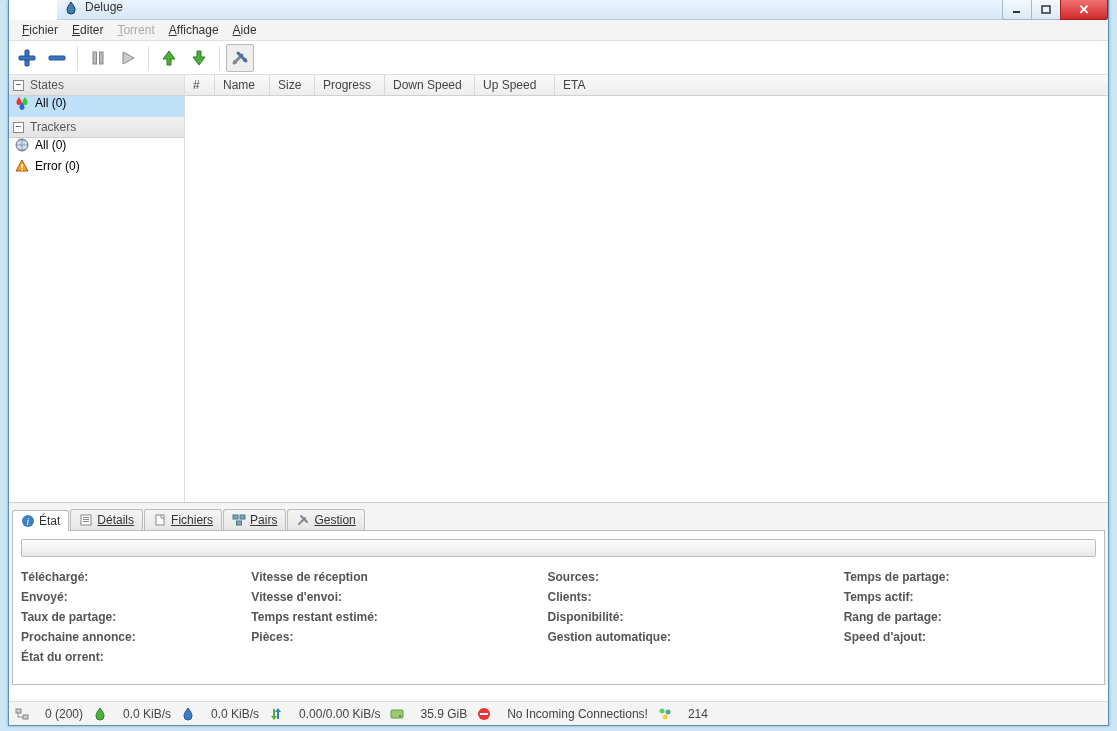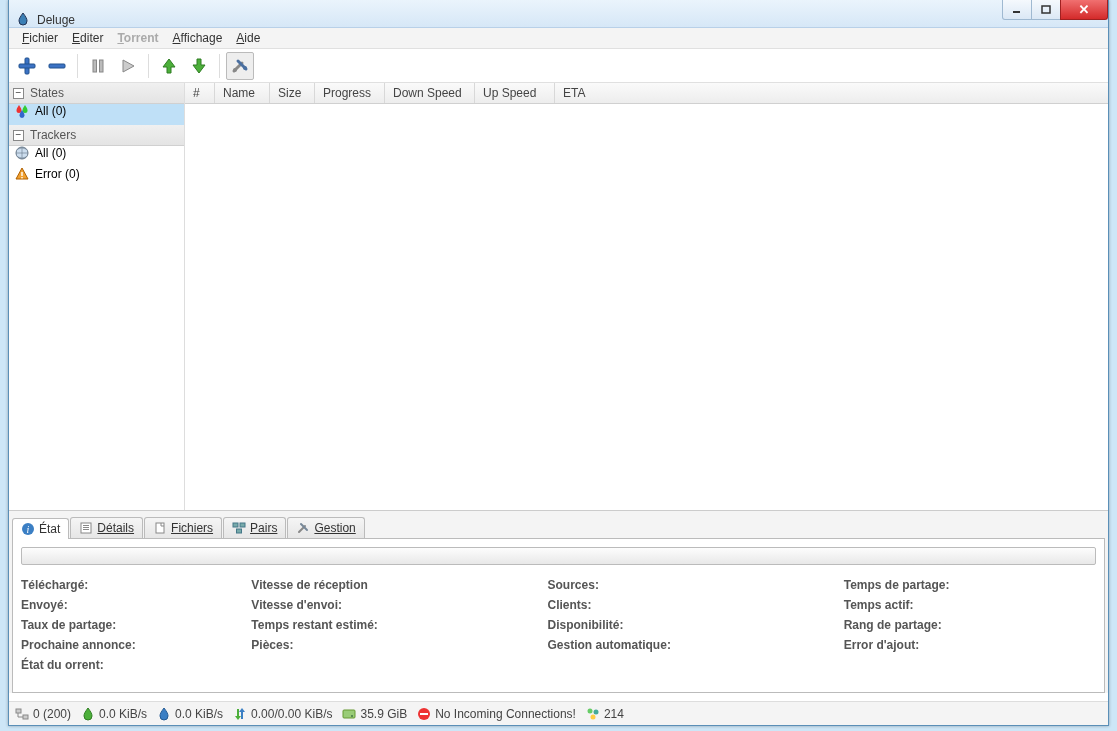--- a/index.html
+++ b/index.html
@@ -16,26 +16,27 @@
     position: absolute;
     left: 8px; top: 0;
     width: 1101px; height: 726px;
     background: #fff;
     border: 1px solid #5a8fb7;
     border-top: none;
     box-shadow: 0 0 3px rgba(0,0,0,0.3);
   }
   
   .titlebar {
-    height: 28px;
+    height: 20px;
     background: linear-gradient(#eaf4fc, #d6e7f7);
     border-bottom: 1px solid #b8d0e8;
-    display: flex; align-items: flex-end;
+    display: flex; align-items: flex-start;
     padding-left: 6px;
     position: relative;
+    margin-left: 48px;
   }
   .titlebar .app-icon {
     width: 16px; height: 16px; margin-right: 6px;
     display:flex;align-items:center;justify-content:center;
   }
   .titlebar .title { color: #333; }
   .win-controls {
     position: absolute; right: 0; top: 0;
     display: flex;
   }
@@ -62,21 +63,21 @@
     height: 21px;
     background: #f4f4f4;
     border-bottom: 1px solid #e0e0e0;
     display:flex; align-items:center;
     padding-left:6px;
   }
   .menu-item {
     padding: 2px 7px;
     color:#333;
   }
-  .menu-item.disabled{color:#aaa;font-weight:bold;}
+  .menu-item.disabled{color:#aaa;}
   .menu-item .ul{text-decoration:underline;}
   
   .toolbar {
     height: 34px;
     display:flex; align-items:center;
     padding:0 4px;
     gap:2px;
     border-bottom:1px solid #e0e0e0;
   }
   .tb-btn {
@@ -166,21 +167,21 @@
   
   .statusbar{
     position:absolute;left:0;right:0;bottom:0;
     height:24px;
     border-top:1px solid #ddd;
     background:#f4f4f4;
     display:flex;align-items:center;
     padding:0 6px; gap:10px;
     color:#444;
   }
-  .st-item{display:flex;align-items:center;gap:4px;}
+  .st-item{display:flex;align-items:center;gap:16px;}
   .st-icon{width:14px;height:14px;display:flex;align-items:center;justify-content:center;}
 </style>
 </head>
 <body>
 
 <div class="window">
 
   <div class="titlebar">
     <span class="app-icon">
       <svg width="14" height="14" viewBox="0 0 14 14">
@@ -383,21 +384,21 @@
         <div class="detail-col" style="flex:1.35">
           <div class="detail-row">Sources:</div>
           <div class="detail-row">Clients:</div>
           <div class="detail-row">Disponibilité:</div>
           <div class="detail-row">Gestion automatique:</div>
         </div>
         <div class="detail-col" style="flex:1.15">
           <div class="detail-row">Temps de partage:</div>
           <div class="detail-row">Temps actif:</div>
           <div class="detail-row">Rang de partage:</div>
-          <div class="detail-row">Error d'ajout:</div>
+          <div class="detail-row">Speed d'ajout:</div>
         </div>
       </div>
     </div>
   </div>
 
   <div class="statusbar">
     <div class="st-item">
       <span class="st-icon">
           <svg width="14" height="14">
             <rect x="1" y="2" width="5" height="4" fill="#ccc" stroke="#888"></rect>

